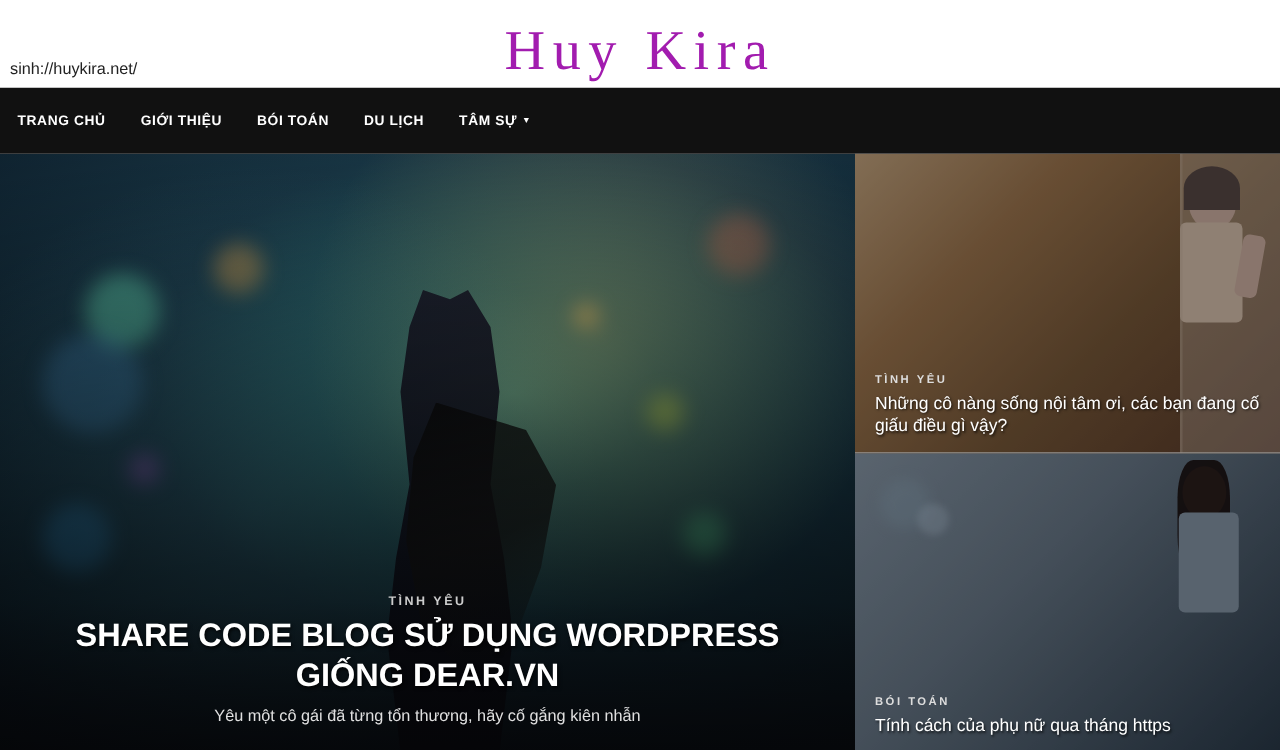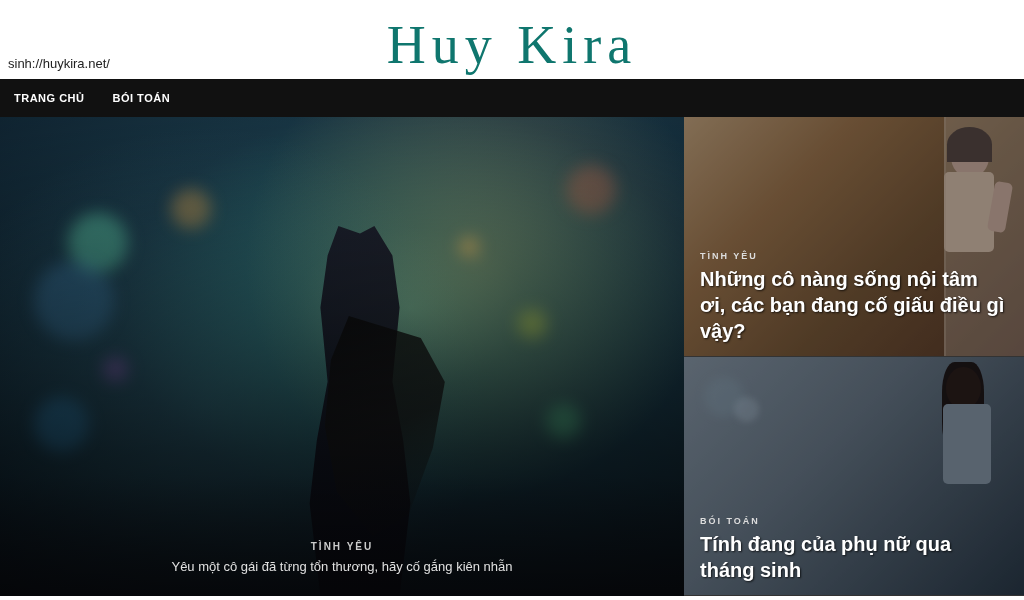--- a/index.html
+++ b/index.html
@@ -7,42 +7,42 @@
 
     
     #header {
       position: relative;
       text-align: center;
       padding: 10px 0 5px;
       background: #fff;
     }
     .script-title {
       display: inline-block;
-      font-size: 54px;
+      font-size: 45px;
       font-family: 'Brush Script MT', cursive, Georgia;
       font-weight: normal;
       letter-spacing: 6px;
-      color: #0f766e;
+      color: #a21caf;
       line-height: 1;
     }
     #site-url {
       position: absolute;
       left: 8px;
       bottom: 8px;
       font-size: 13px;
       color: #222;
       font-family: Arial, sans-serif;
     }
 
     
     #navbar {
       background: #111;
       display: flex;
       align-items: stretch;
-      height: 38px;
+      height: 53px;
       overflow: hidden;
     }
     .nav-item {
       color: #fff;
       font-size: 11px;
       font-weight: bold;
       text-transform: uppercase;
       padding: 0 14px;
       display: flex;
       align-items: center;
@@ -169,40 +169,43 @@
     }
     .side-post-category {
       font-size: 9px;
       font-weight: bold;
       color: #ddd;
       letter-spacing: 2px;
       text-transform: uppercase;
       margin-bottom: 5px;
     }
     .side-post-title {
-      font-size: 20px;
-      font-weight: bold;
+      font-size: 14px;
+      font-weight: normal;
       color: #fff;
       line-height: 1.3;
       text-shadow: 1px 1px 2px rgba(0,0,0,0.7);
     }
   </style>
 </head>
 <body>
 
 <div id="header">
   <div style="padding: 8px 0 2px;">
     <span class="script-title">Huy Kira</span>
   </div>
   <div id="site-url">sinh://huykira.net/</div>
 </div>
 
 <nav id="navbar">
 <div class="nav-item">TRANG CHỦ</div>
+    <div class="nav-item">GIỚI THIỆU</div>
     <div class="nav-item">BÓI TOÁN</div>
+    <div class="nav-item">DU LỊCH</div>
+    <div class="nav-item has-dropdown">TÂM SỰ</div>
   </nav>
 
 <div id="main-content" style="height: 479px;">
 
   <div id="featured-post">
     <div id="featured-bg">
 
       <div class="bokeh" style="width:60px;height:60px;background:rgba(100,220,180,0.5);top:20%;left:10%;"></div>
       <div class="bokeh" style="width:40px;height:40px;background:rgba(255,180,80,0.4);top:15%;left:25%;"></div>
       <div class="bokeh" style="width:80px;height:80px;background:rgba(80,160,220,0.3);top:30%;left:5%;"></div>
@@ -215,20 +218,21 @@
 
       <div style="position:absolute;bottom:0;left:50%;transform:translateX(-40%);width:180px;height:370px;background:linear-gradient(180deg,#1a1a2a,#0d0d1a);clip-path:polygon(38% 0%,50% 2%,58% 0%,68% 8%,72% 22%,68% 42%,74% 58%,78% 75%,72% 100%,28% 100%,22% 75%,26% 58%,32% 42%,28% 22%,32% 8%);opacity:0.9;"></div>
 
       <div style="position:absolute;bottom:60px;left:51%;transform:translateX(-20%);width:120px;height:220px;background:linear-gradient(160deg,#0a0a0a,#1a1a1a,transparent);clip-path:polygon(20% 0%,80% 10%,100% 30%,90% 60%,70% 90%,40% 100%,10% 80%,0% 50%,5% 20%);opacity:0.8;"></div>
 
       <div style="position:absolute;bottom:0;left:0;right:0;height:120px;background:linear-gradient(to top,rgba(20,20,30,0.7),transparent);"></div>
     </div>
     <div class="bg-overlay"></div>
     <div id="featured-content">
       <div class="post-category">TÌNH YÊU</div>
+      <div class="post-title">SHARE CODE BLOG SỬ DỤNG WORDPRESS<br>GIỐNG DEAR.VN</div>
       <div class="post-excerpt">Yêu một cô gái đã từng tổn thương, hãy cố gắng kiên nhẫn</div>
     </div>
   </div>
 
   <div id="right-posts">
 
     <div class="side-post">
       <div class="side-post-bg post1">
 
         <div style="position:absolute;right:10px;top:10px;width:120px;height:180px;">
@@ -262,17 +266,17 @@
 
           <div style="position:absolute;right:18px;top:42px;width:48px;height:80px;background:#8899aa;border-radius:5px;"></div>
         </div>
 
         <div style="position:absolute;left:20px;top:20px;width:40px;height:40px;background:rgba(150,180,200,0.3);border-radius:50%;filter:blur(5px);"></div>
         <div style="position:absolute;left:50px;top:40px;width:25px;height:25px;background:rgba(200,220,240,0.3);border-radius:50%;filter:blur(3px);"></div>
       </div>
       <div class="side-post-overlay"></div>
       <div class="side-post-content">
         <div class="side-post-category">BÓI TOÁN</div>
-        <div class="side-post-title">Tính đang của phụ nữ qua tháng sinh</div>
+        <div class="side-post-title">Tính cách của phụ nữ qua tháng https</div>
       </div>
     </div>
   </div>
 </div>
 
 </body></html>

